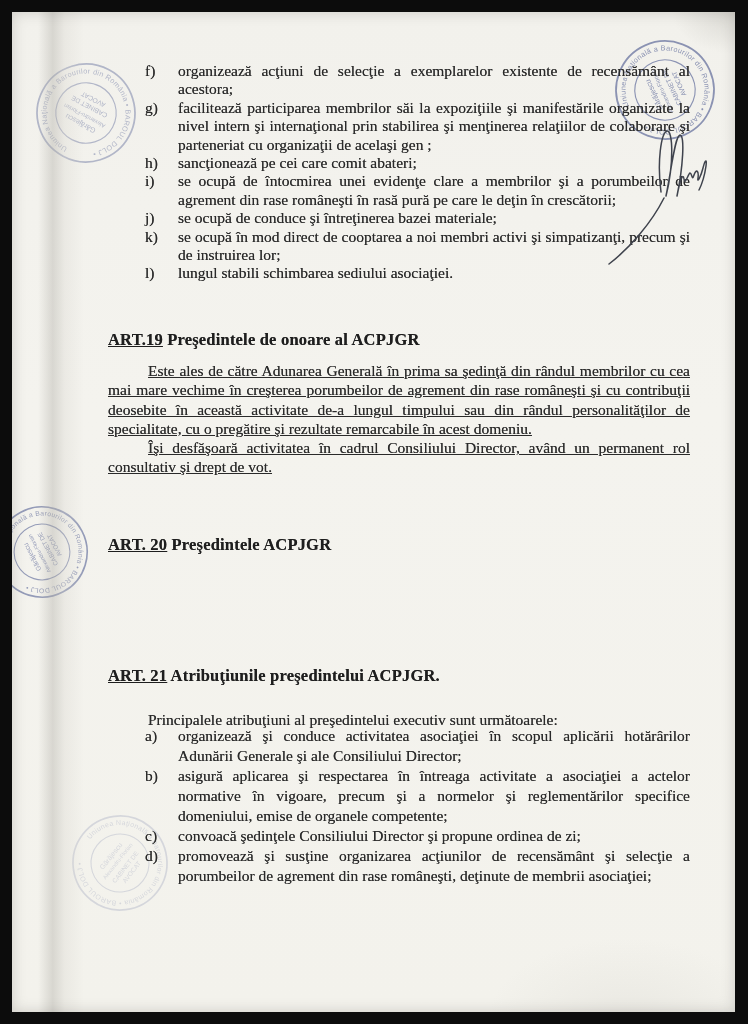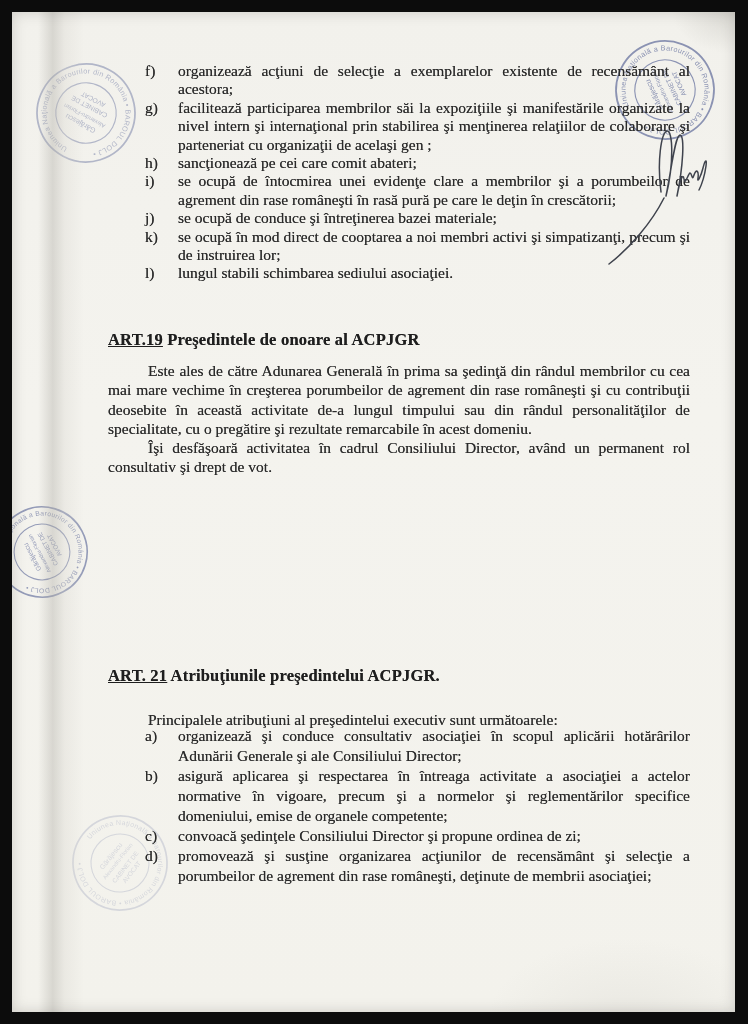--- a/index.html
+++ b/index.html
@@ -26,21 +26,21 @@
   
   .txt{position:absolute;left:96px;width:582px;color:#2a2a2a;z-index:3;
        font-size:15.5px;text-shadow:0 0 .6px rgba(40,40,40,.75);}
   .heading{font-weight:bold;color:#1e1e1e;font-size:16.5px;letter-spacing:.2px;}
   .heading .u{text-decoration:underline;}
   .list .li{position:relative;margin-left:37px;padding-left:33px;text-align:justify;}
   .list .mk{position:absolute;left:0;top:0;}
   p.body{margin:0;text-indent:40px;text-align:justify;}
   #list-fl{top:50px;line-height:18.4px;}
   #art19-h{top:310px;margin-top:8px;}
-  #art19-p{top:349px;line-height:19.3px;}
+  #art19-p{top:349px;line-height:19.3px;text-decoration:underline;}
   #art20-h{top:523px;}
   #art20-p{top:556px;line-height:19.3px;}
   #art21-h{top:654px;}
   #art21-intro{top:679px;text-indent:40px;margin-top:20px;}
   #list-ad{top:714px;line-height:20px;}
   
   .stamp{position:absolute;z-index:1;}
   .stamp svg{display:block;width:100%;height:100%;}
   #stamp-tr{left:601px;top:26px;width:104px;height:104px;transform:rotate(-24deg);opacity:.88;}
   #stamp-tl{left:22px;top:49px;width:104px;height:104px;transform:rotate(-62deg);opacity:.55;}
@@ -143,28 +143,31 @@
   </div>
 
   <div class="txt heading" id="art19-h">
     <span class="u">ART.19</span><span> Preşedintele de onoare al ACPJGR</span>
   </div>
   <div class="txt" id="art19-p">
     <p class="body">Este ales de către Adunarea Generală în prima sa şedinţă din rândul membrilor cu cea mai mare vechime în creşterea porumbeilor de agrement din rase româneşti şi cu contribuţii deosebite în această activitate de-a lungul timpului sau din rândul personalităţilor de specialitate, cu o pregătire şi rezultate remarcabile în acest domeniu.</p>
     <p class="body">Îşi desfăşoară activitatea în cadrul Consiliului Director, având un permanent rol consultativ şi drept de vot.</p>
   </div>
 
+  <div class="txt heading" id="art20-h">
+    <span class="u">ART. 20</span><span> Preşedintele  ACPJGR</span>
+  </div>
   <div class="txt" id="art20-p">
   </div>
 
   <div class="txt heading" id="art21-h">
     <span class="u">ART. 21</span><span> Atribuţiunile preşedintelui  ACPJGR.</span>
   </div>
   <div class="txt" id="art21-intro">Principalele atribuţiuni al preşedintelui executiv sunt următoarele:</div>
 
   <div class="txt list" id="list-ad">
-    <div class="li"><span class="mk">a)</span><span>organizează şi conduce consultativ asociaţiei în scopul aplicării hotărârilor Adunării Generale şi ale Consiliului Director;</span></div>
+    <div class="li"><span class="mk">a)</span><span>organizează şi conduce activitatea asociaţiei în scopul aplicării hotărârilor Adunării Generale şi ale Consiliului Director;</span></div>
     <div class="li"><span class="mk">b)</span><span>asigură aplicarea şi respectarea în întreaga activitate a asociaţiei a actelor normative în vigoare, precum şi a normelor şi reglementărilor specifice domeniului, emise de organele competente;</span></div>
     <div class="li"><span class="mk">c)</span><span>convoacă şedinţele Consiliului Director şi propune ordinea de zi;</span></div>
     <div class="li"><span class="mk">d)</span><span>promovează şi susţine organizarea acţiunilor de recensământ şi selecţie a porumbeilor de agrement din rase româneşti, deţinute de membrii asociaţiei;</span></div>
   </div>
 
 </div>
 
 </body></html>

